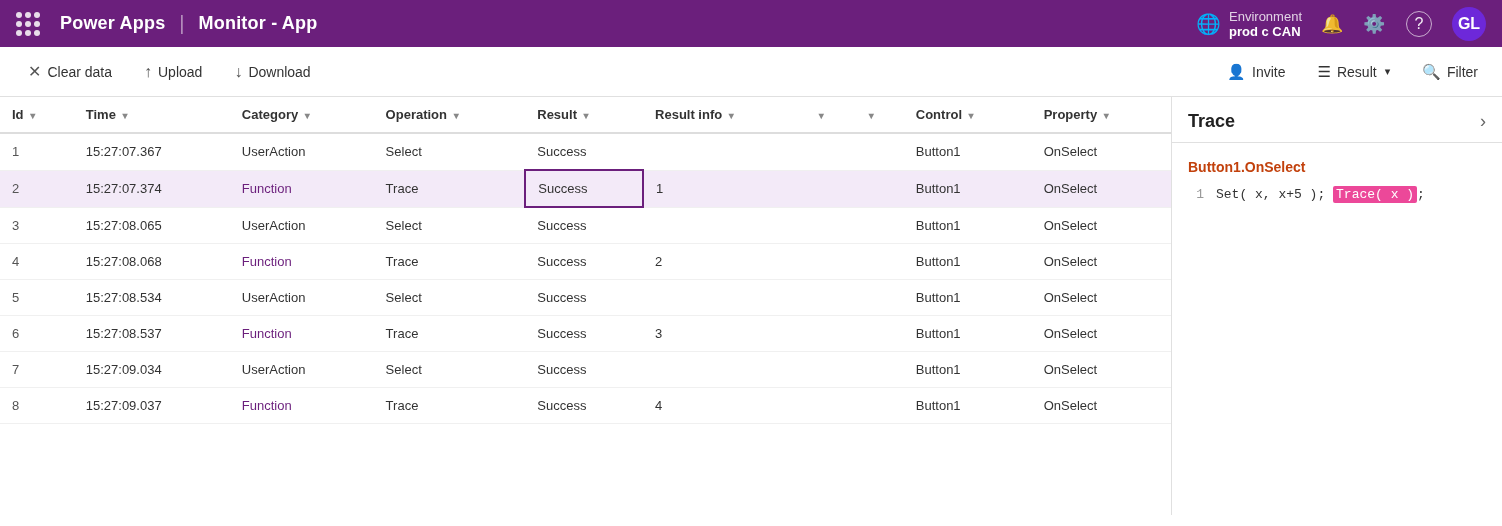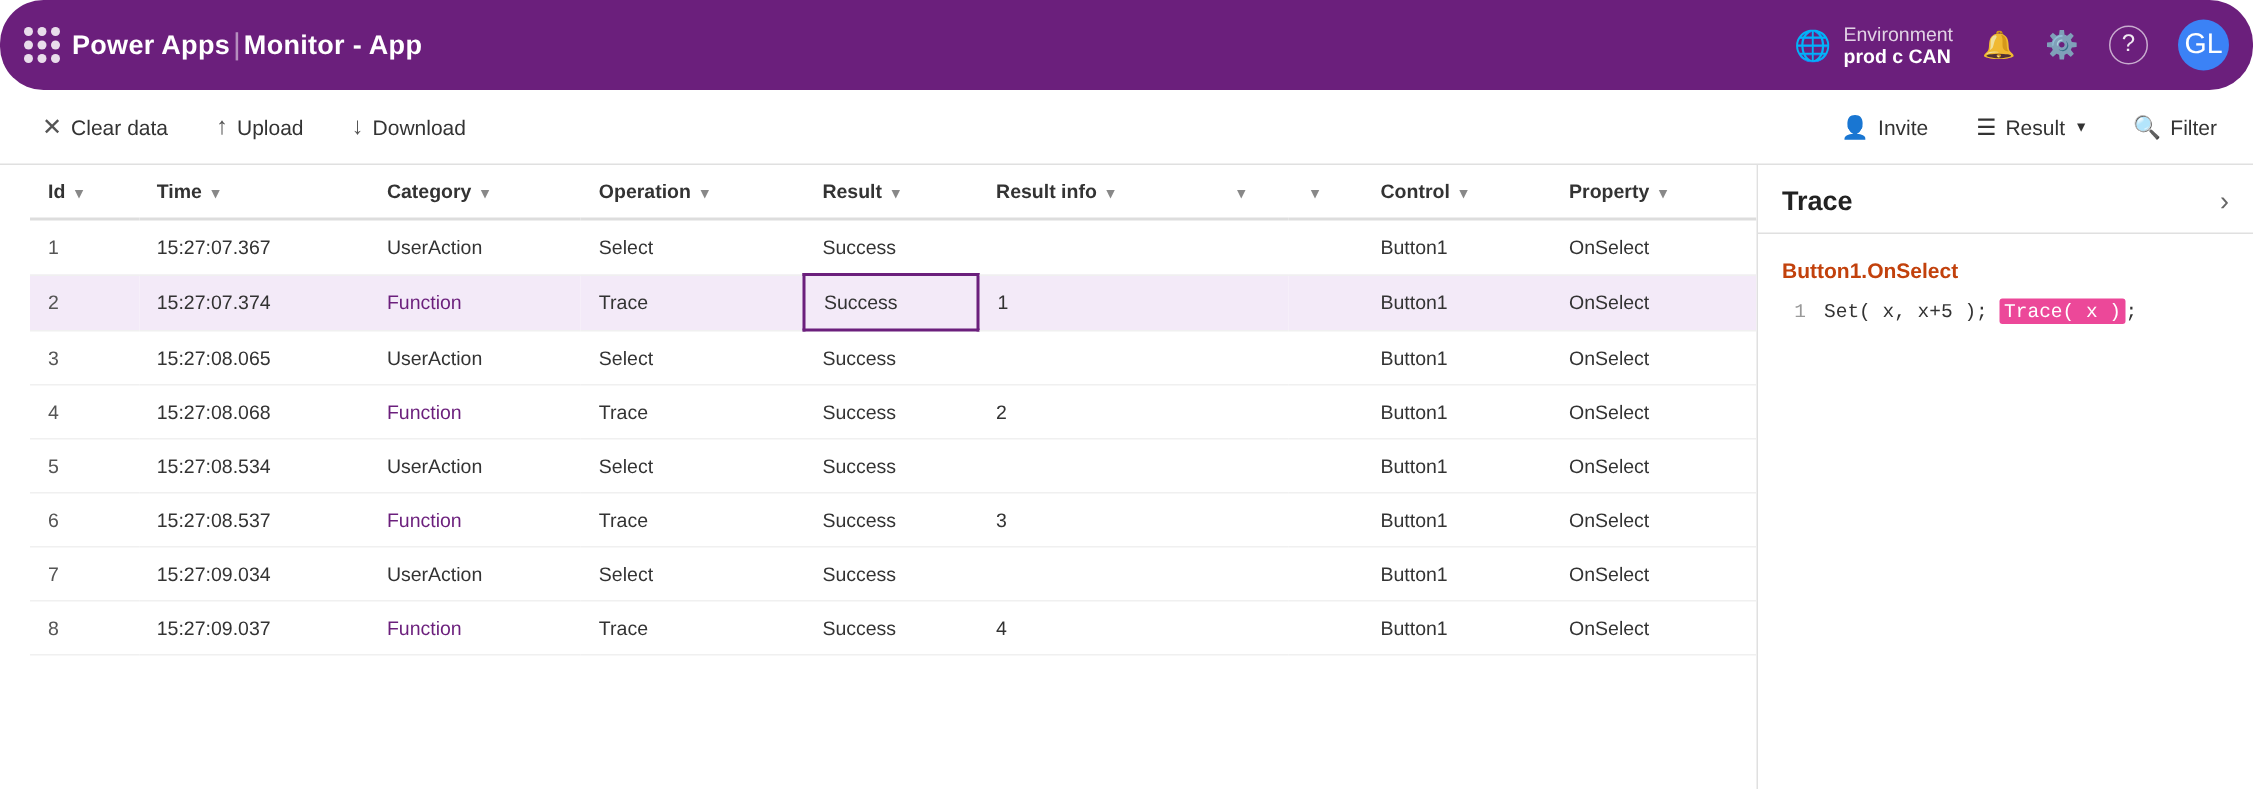--- a/index.html
+++ b/index.html
@@ -2,25 +2,25 @@
 <html><head>
   <meta charset="utf-8">
   <style>
     * { box-sizing: border-box; margin: 0; padding: 0; }
     body { font-family: 'Segoe UI', sans-serif; font-size: 14px; background: #fff; overflow: hidden; }
 
     
     .topbar {
       background: #6b1f7c;
       color: #fff;
-      height: 60px;
+      height: 47px;
       display: flex;
       align-items: center;
       padding: 0 16px;
-      border-radius: 29px;
+      gap: 12px;
     }
     .topbar-dots {
       display: grid;
       grid-template-columns: repeat(3,6px);
       gap: 3px;
       margin-right: 8px;
     }
     .topbar-dots span {
       width: 6px; height: 6px;
       background: rgba(255,255,255,0.85);
@@ -56,24 +56,24 @@
     .topbar-icon {
       width: 22px; height: 22px;
       display: flex; align-items: center; justify-content: center;
       font-size: 18px;
       cursor: pointer;
       opacity: 0.9;
     }
     .avatar {
       width: 34px; height: 34px;
       border-radius: 50%;
-      background: #3b82f6;
+      background: #6d28d9;
       color: #fff;
       display: flex; align-items: center; justify-content: center;
-      font-size: 19px; font-weight: 400;
+      font-size: 16px; font-weight: 700;
     }
 
     
     .toolbar {
       height: 50px;
       border-bottom: 1px solid #e0e0e0;
       display: flex;
       align-items: center;
       padding: 0 16px;
       gap: 8px;
@@ -113,21 +113,20 @@
     .main-layout {
       display: flex;
       height: calc(526px - 58px - 50px);
     }
 
     
     .table-area {
       flex: 1;
       overflow: auto;
       border-right: 1px solid #e0e0e0;
-      padding-left: 20px;
     }
 
     table {
       width: 100%;
       border-collapse: collapse;
     }
     thead tr {
       border-bottom: 2px solid #ddd;
       background: #fff;
     }

